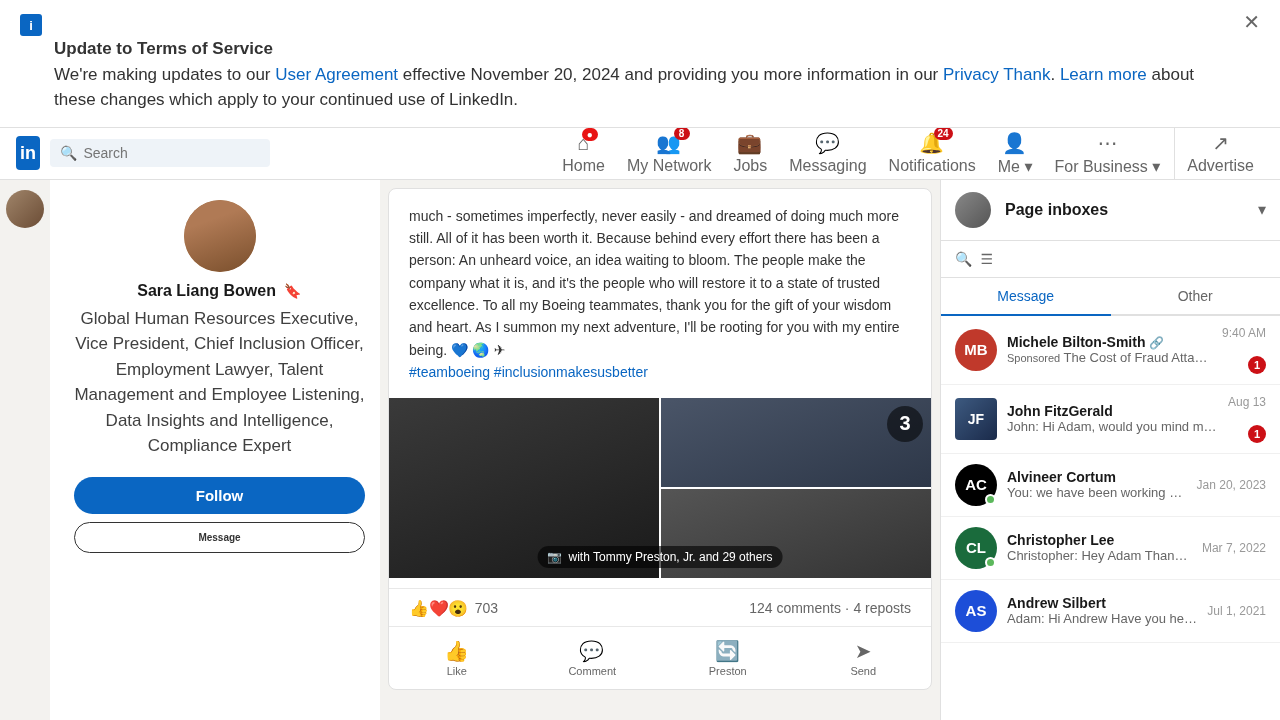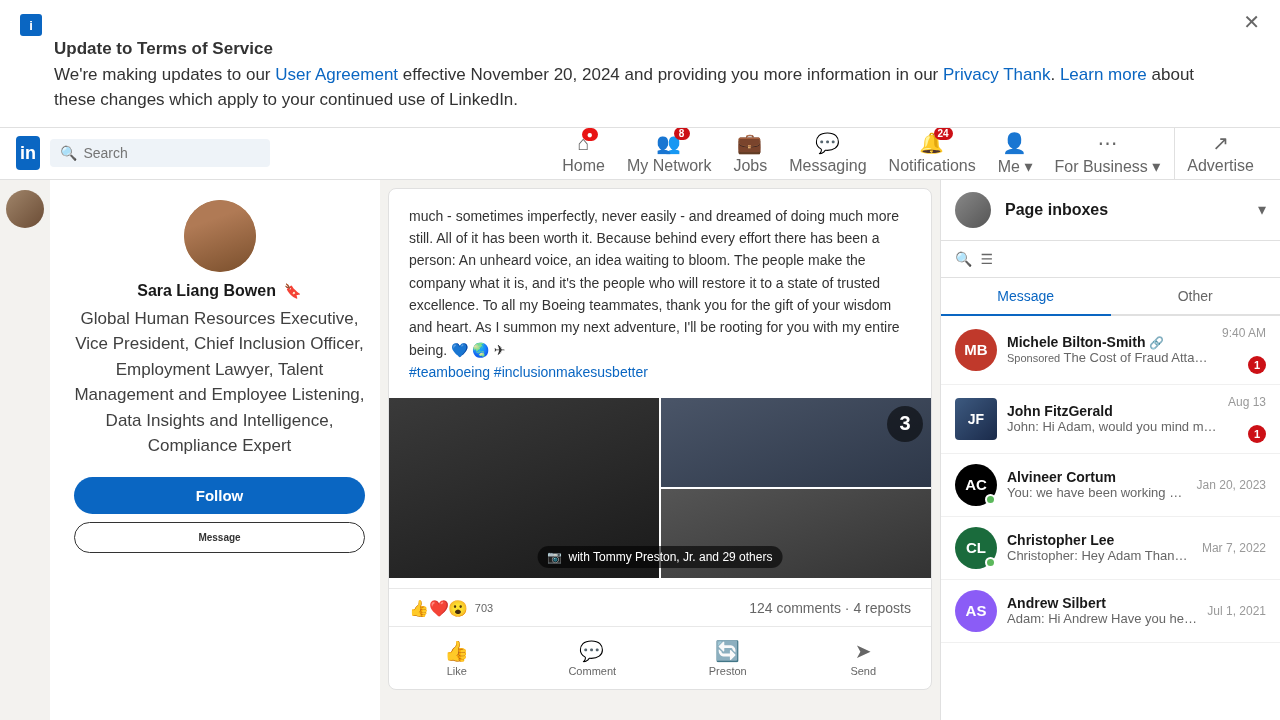--- a/index.html
+++ b/index.html
@@ -146,21 +146,21 @@
     .photo-number {
       position: absolute; top: 8px; right: 8px;
       background: rgba(0,0,0,0.55); color: #fff; font-size: 20px; font-weight: 700;
       width: 36px; height: 36px; border-radius: 50%; display: flex; align-items: center; justify-content: center;
     }
     .post-reactions {
       padding: 10px 20px 8px; display: flex; align-items: center; justify-content: space-between;
       border-top: 1px solid #e8e8e8; margin-top: 10px;
     }
     .reaction-icons { display: flex; align-items: center; gap: 4px; font-size: 16px; }
-    .reaction-count { font-size: 11px; color: #666; }
+    .reaction-count { font-size: 14px; color: #666; }
     .reaction-comments { font-size: 14px; color: #666; }
     .post-actions {
       display: flex; border-top: 1px solid #e8e8e8;
       padding: 4px 0;
     }
     .post-action-btn {
       flex: 1; display: flex; flex-direction: column; align-items: center; gap: 2px;
       padding: 8px 0; cursor: pointer; color: #666; font-size: 11px; border: none; background: none;
     }
     .post-action-btn .action-icon { font-size: 20px; }
@@ -442,21 +442,21 @@
         <div class="msg-info">
           <div class="msg-name">Christopher Lee</div>
           <div class="msg-preview">Christopher: Hey Adam Thank you for the connection. I know ...</div>
         </div>
         <div class="msg-meta">
           <span class="msg-time">Mar 7, 2022</span>
         </div>
       </div>
 
       <div class="msg-item">
-        <div class="msg-avatar" style="background:#8b5cf6;">AS</div>
+        <div class="msg-avatar" style="background:#1d4ed8;">AS</div>
         <div class="msg-info">
           <div class="msg-name">Andrew Silbert</div>
           <div class="msg-preview">Adam: Hi Andrew Have you heard of the Well Card? it gives ...</div>
         </div>
         <div class="msg-meta">
           <span class="msg-time">Jul 1, 2021</span>
         </div>
       </div>
 
     </div>

